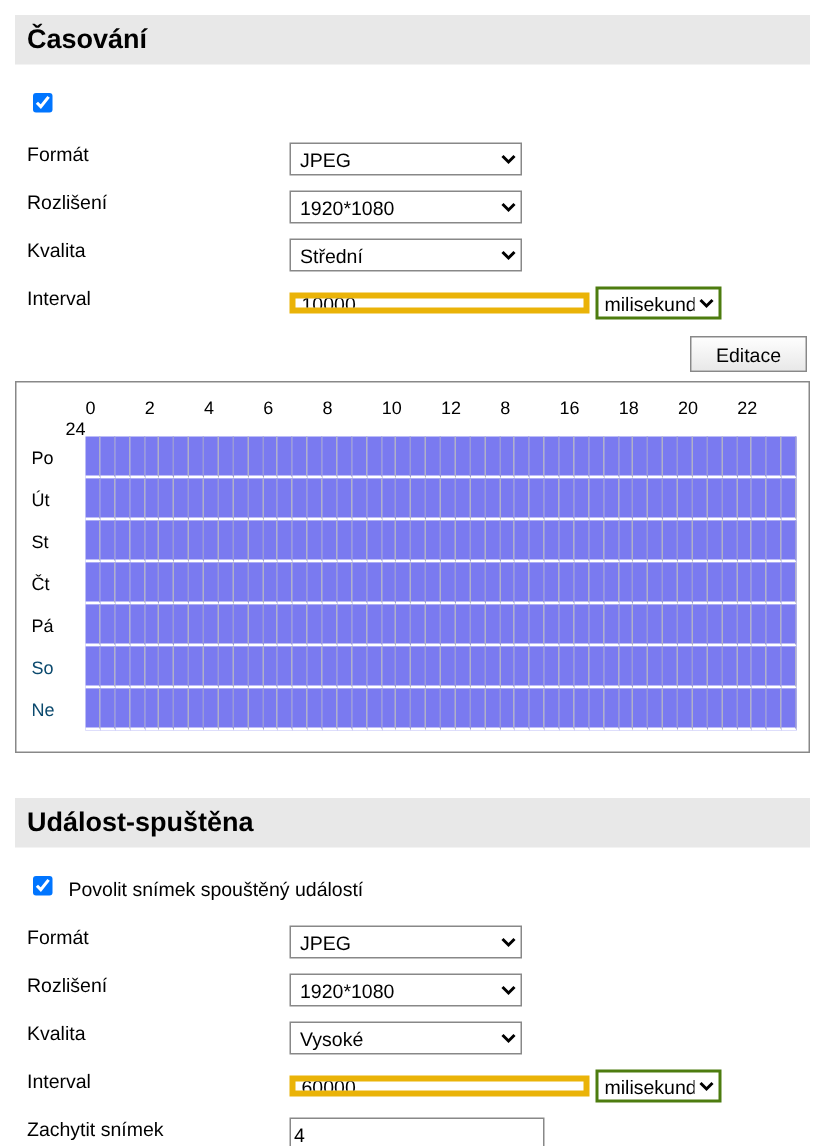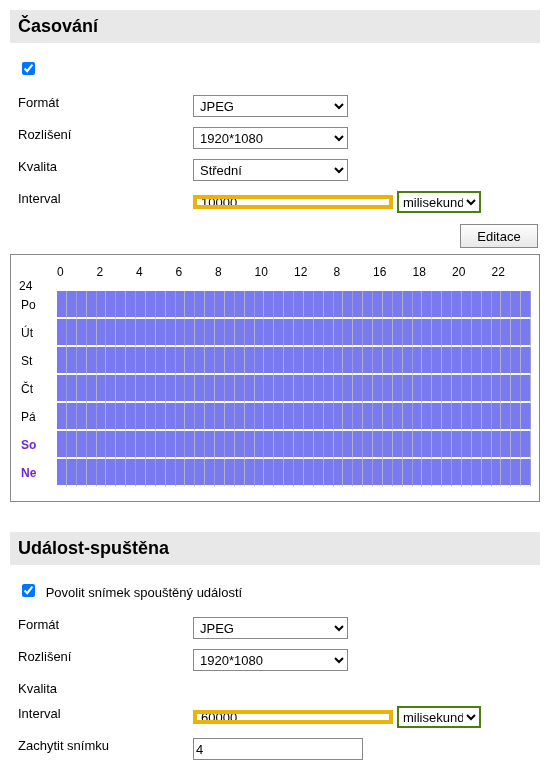--- a/index.html
+++ b/index.html
@@ -100,21 +100,21 @@
     text-align: left;
     white-space: nowrap;
   }
   .sched-hour-row .spacer { }
   .day-label {
     display: flex;
     align-items: center;
     font-size: 12px;
     padding-left: 2px;
   }
-  .day-label.weekend { color: #6d28d9; font-weight: bold; }
+  .day-label.weekend { color: #0c4a6e; font-weight: normal; }
   .cell {
     background: #7a7af0;
     border-right: 1px solid #b0b0c8;
     border-bottom: 2px solid #fff;
     box-sizing: border-box;
   }
   .cell:nth-child(2n+1) { border-right-color: #9a9ad8; }
 </style>
 </head>
 <body>
@@ -174,21 +174,21 @@
       <div class="hlabel">4</div>
       <div class="hlabel">6</div>
       <div class="hlabel">8</div>
       <div class="hlabel">10</div>
       <div class="hlabel">12</div>
       <div class="hlabel">8</div>
       <div class="hlabel">16</div>
       <div class="hlabel">18</div>
       <div class="hlabel">20</div>
       <div class="hlabel">22</div>
-      <div class="hlabel" style="grid-column: span 1; text-align: left;">24</div>
+      <div class="hlabel" style="grid-column: span 1; text-align: right;">24</div>
     </div>
   <div class="sched-grid" id="sched-grid">
       <div class="day-label">Po</div>
       <div class="cell"></div>
       <div class="cell"></div>
       <div class="cell"></div>
       <div class="cell"></div>
       <div class="cell"></div>
       <div class="cell"></div>
       <div class="cell"></div>
@@ -550,30 +550,35 @@
   <div class="label-col">Rozlišení</div>
   <div class="field-col">
     <select class="wide">
       <option>1920*1080</option>
     </select>
   </div>
 </div>
 
 <div class="form-row">
   <div class="label-col">Kvalita</div>
+  <div class="field-col">
+    <select class="wide">
+      <option>Vysoké</option>
+    </select>
+  </div>
 </div>
 
 <div class="form-row">
   <div class="label-col">Interval</div>
   <div class="field-col">
     <input class="num" value="60000" style="">
     <select class="unit">
       <option>milisekund</option>
     </select>
   </div>
 </div>
 
 <div class="form-row">
-  <div class="label-col">Zachytit snímku</div>
+  <div class="label-col">Zachytit snímek</div>
   <div class="field-col">
     <input class="wide" style="width: 170px;" value="4">
   </div>
 </div>
 
 </body></html>

